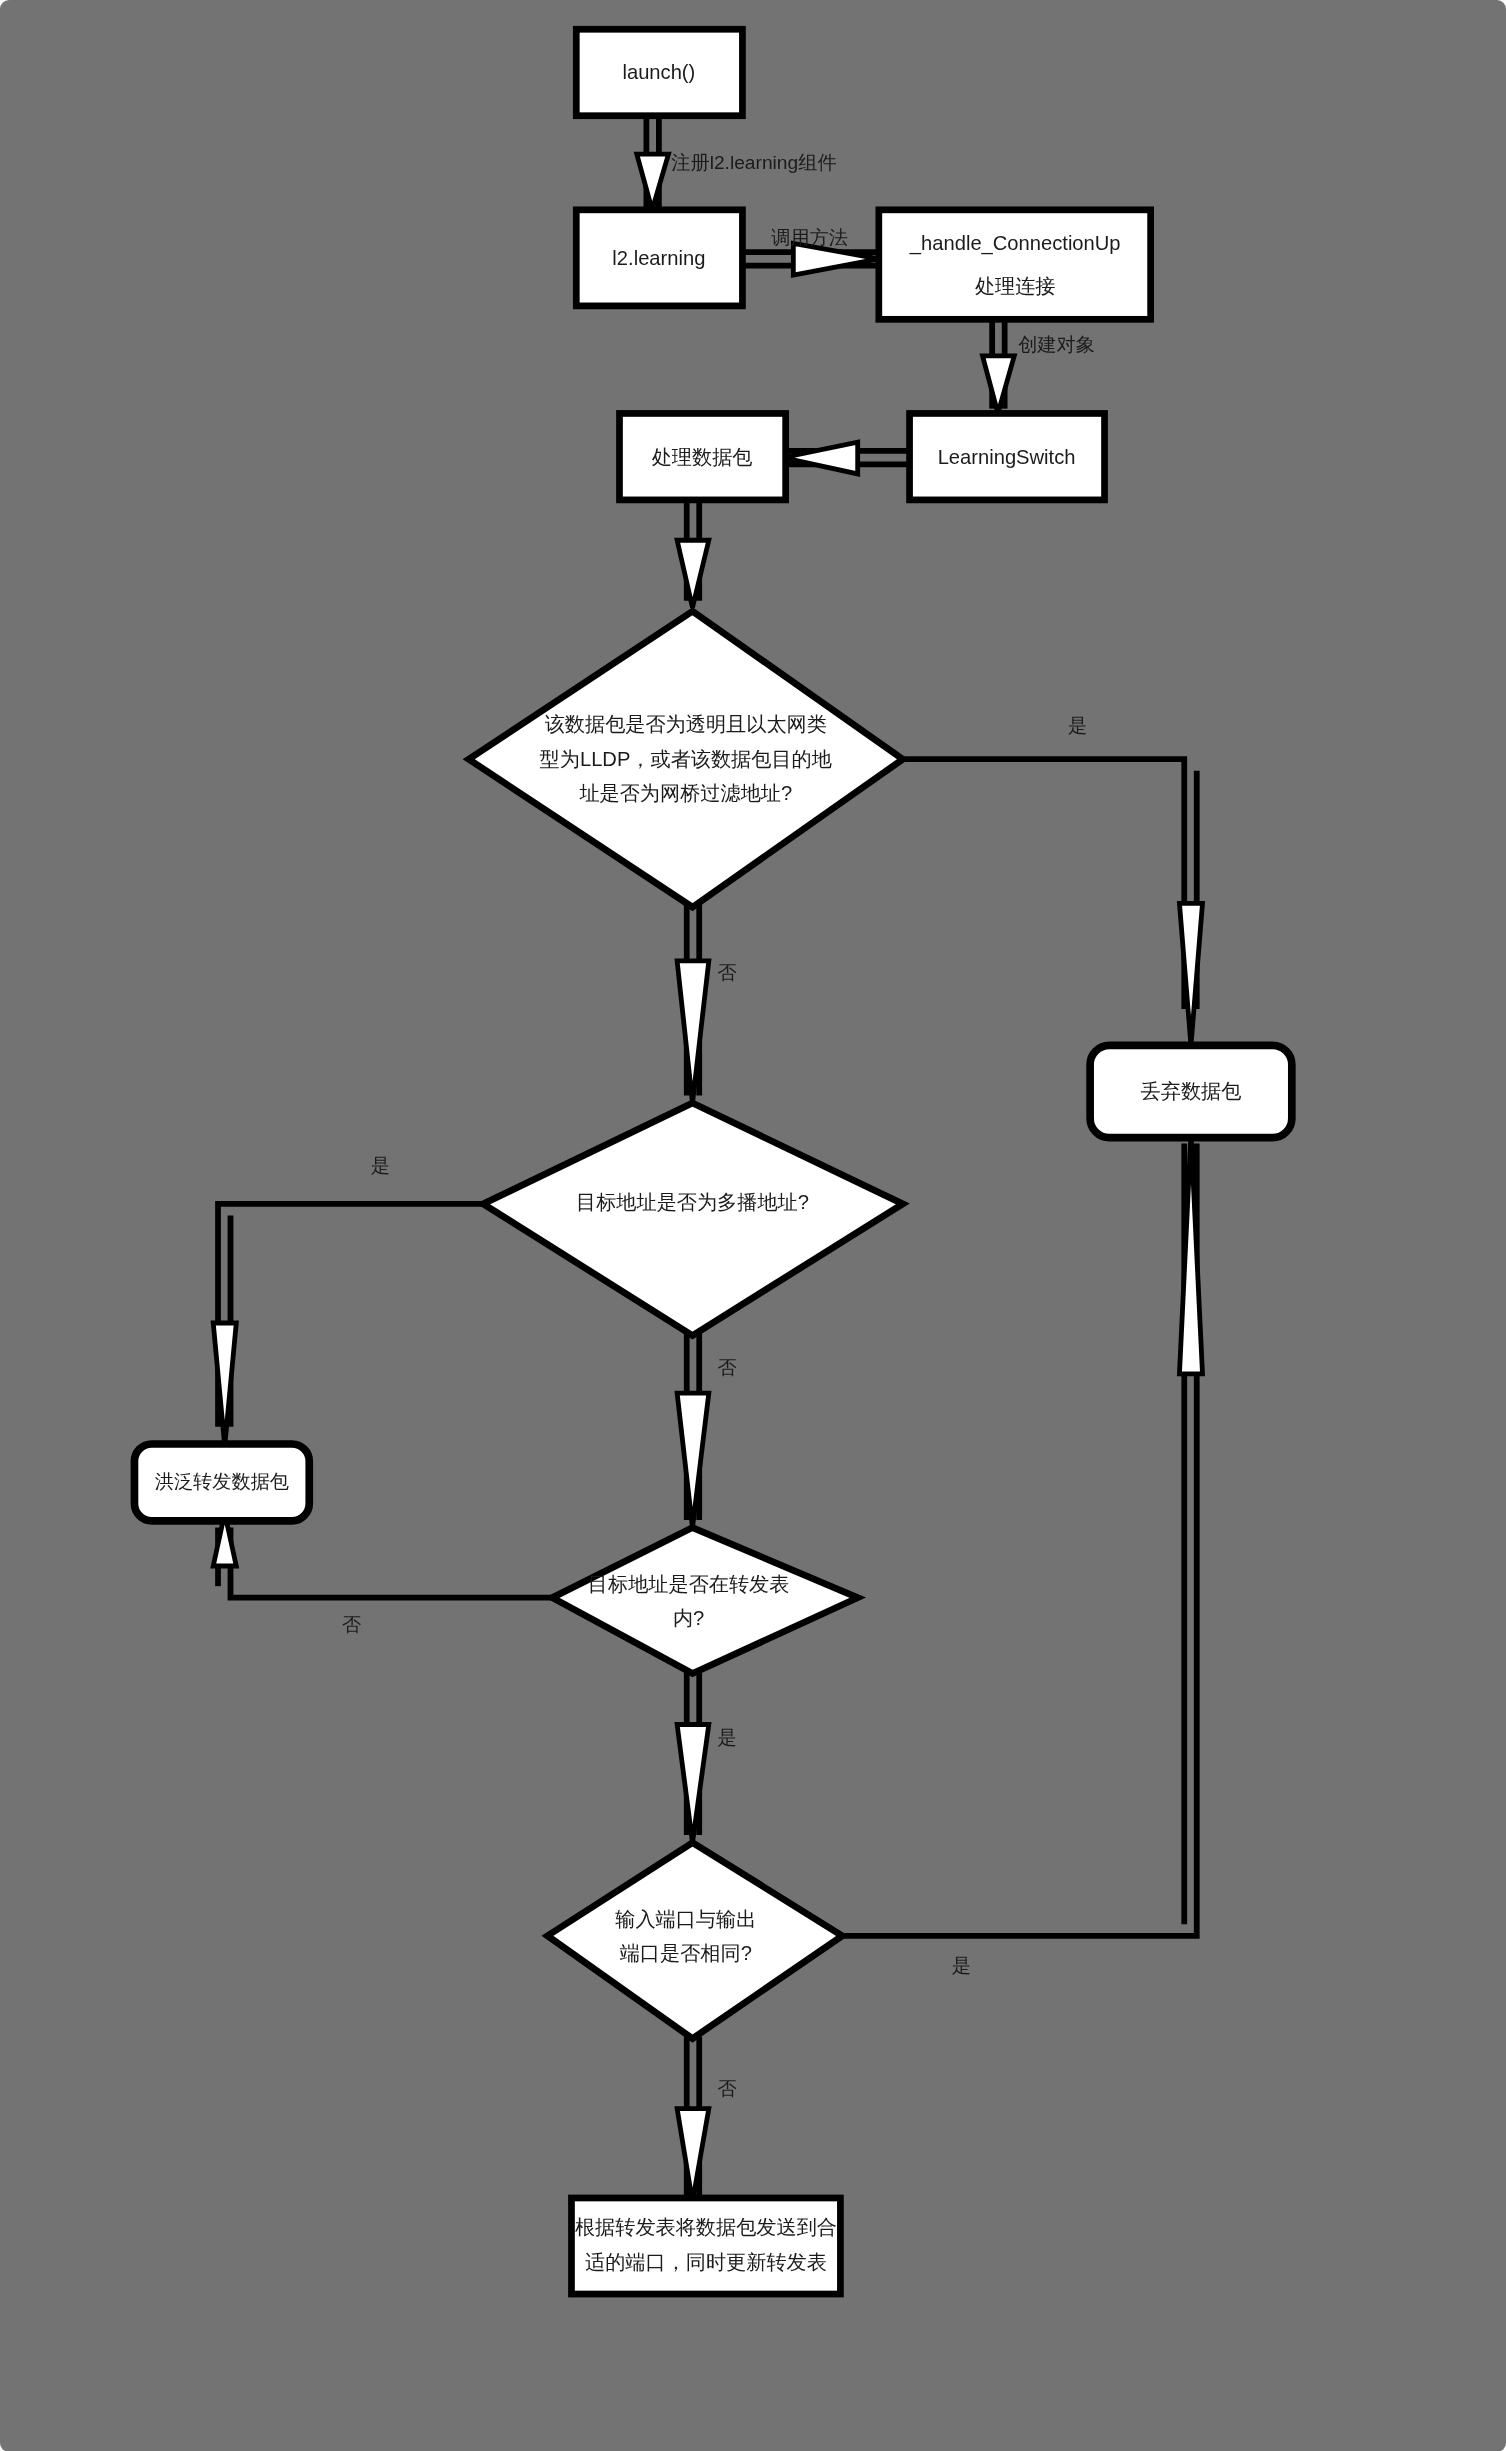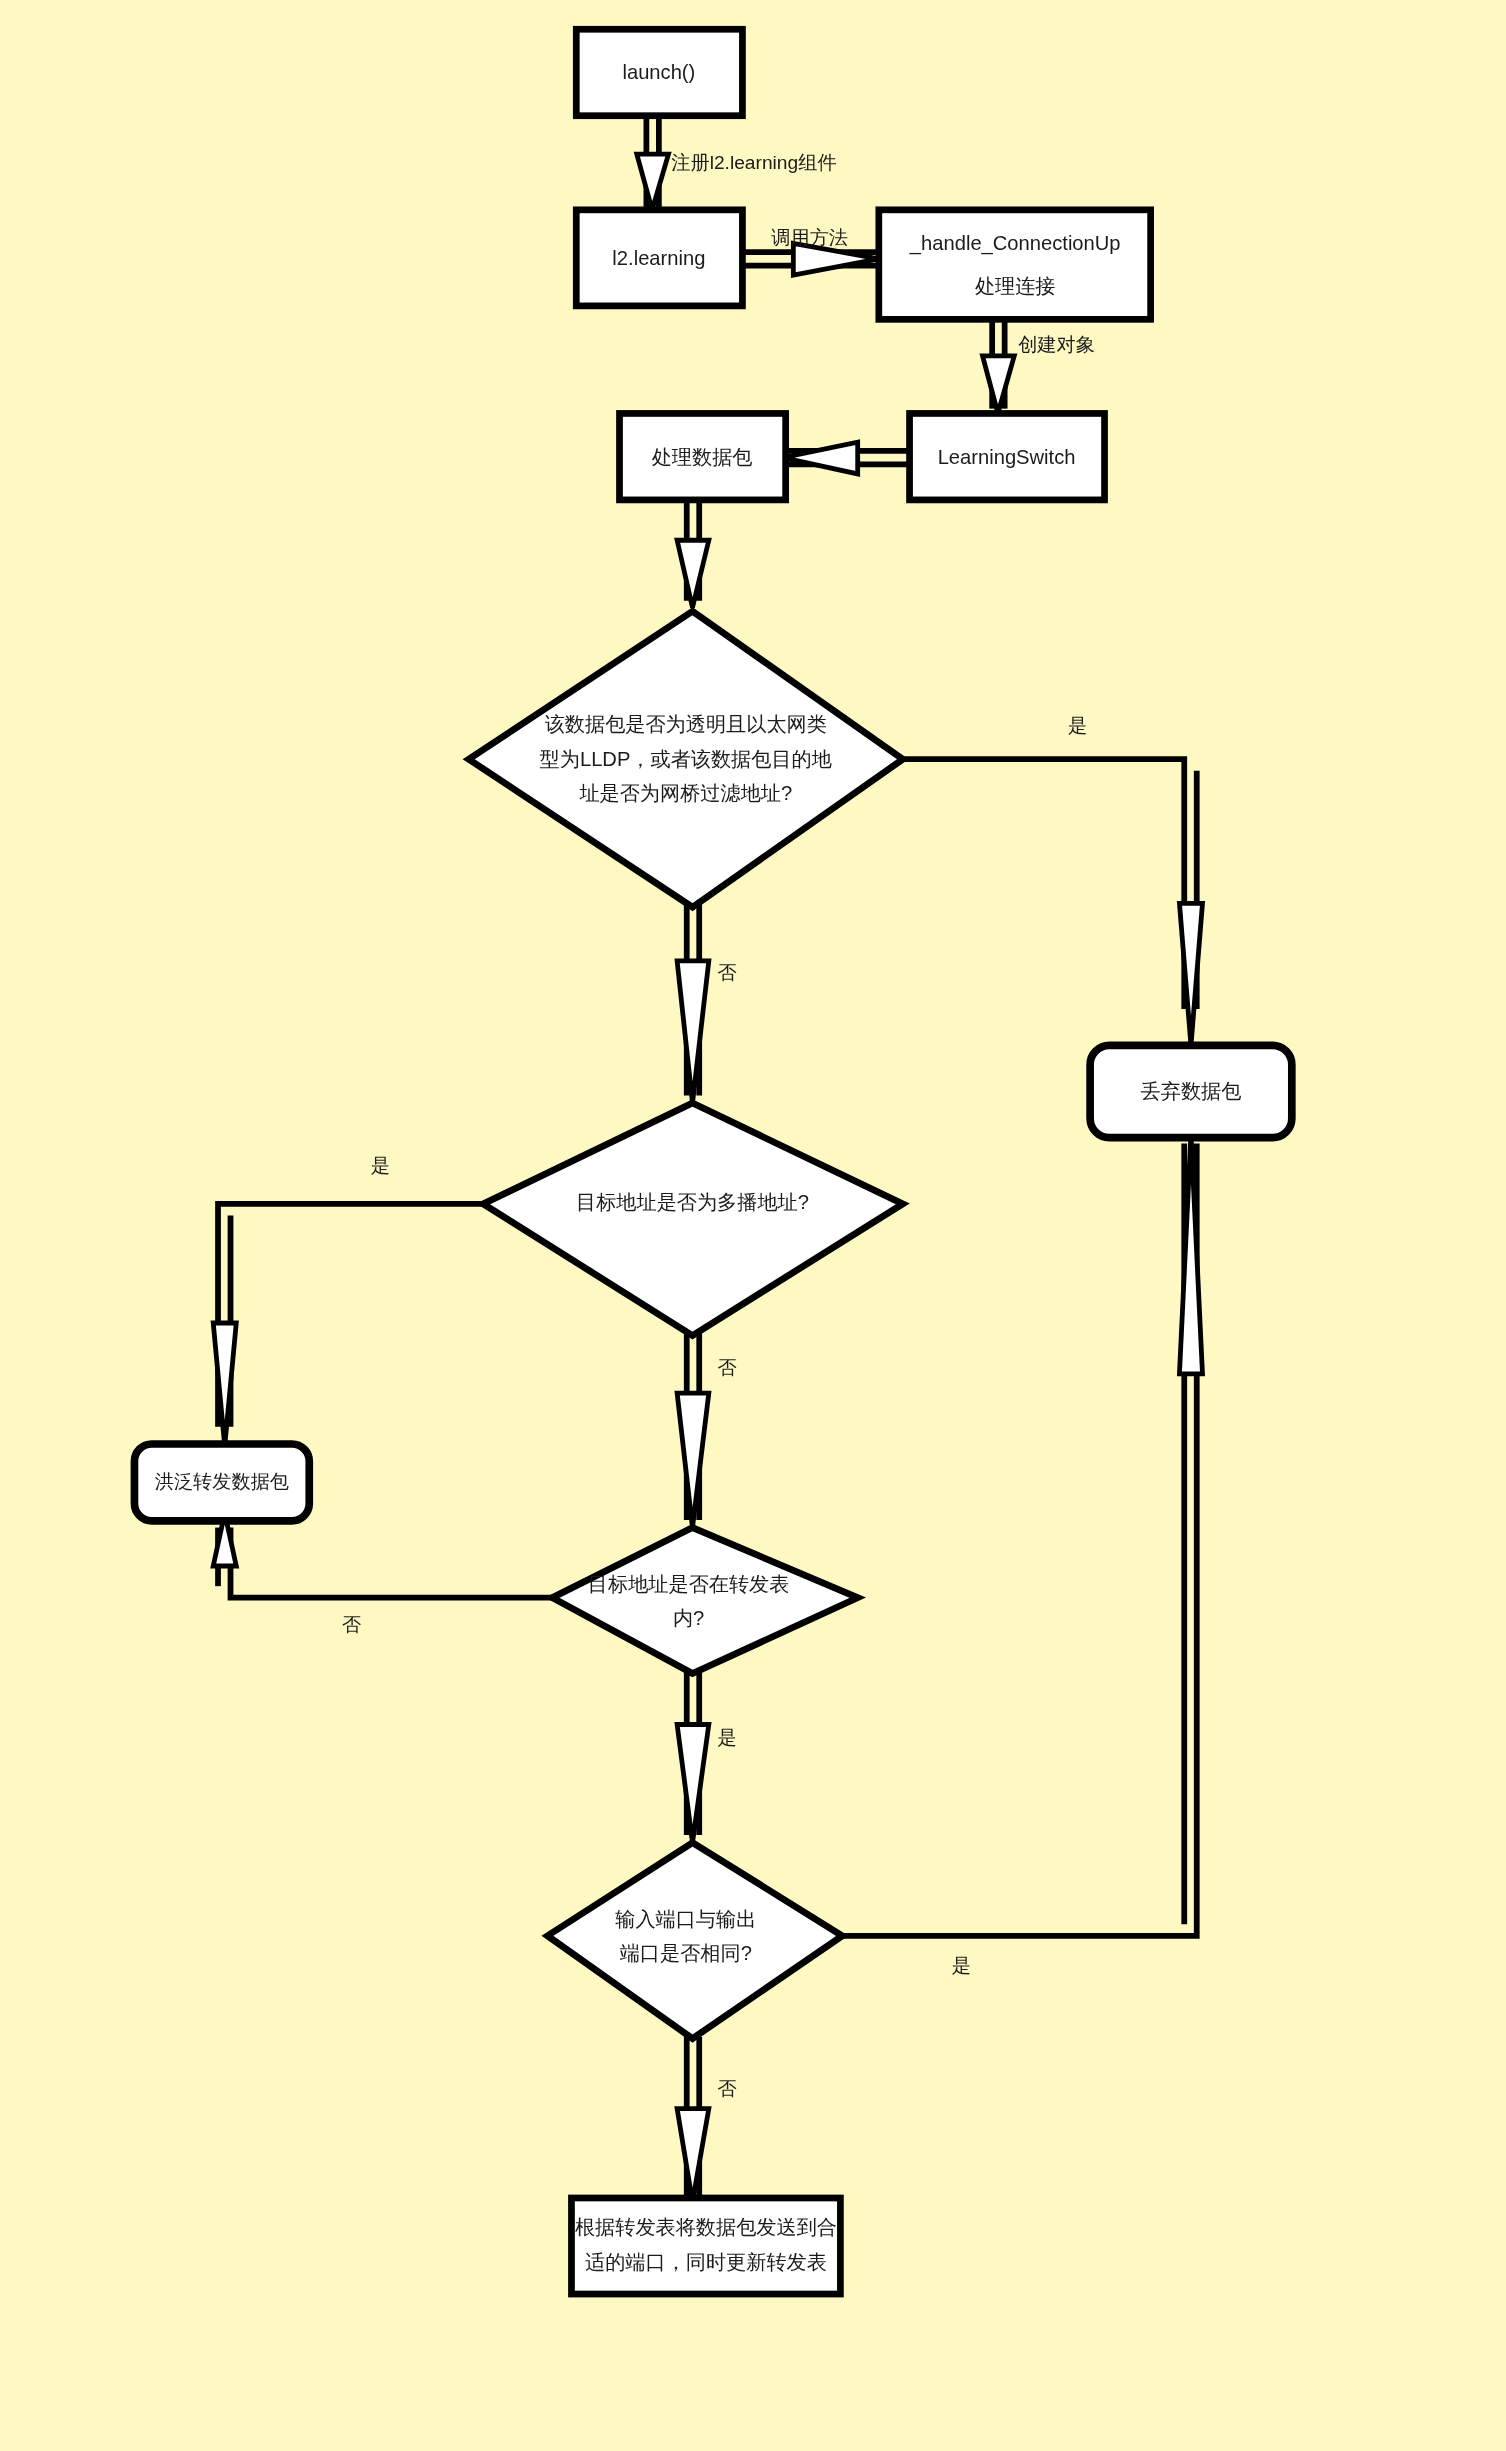--- a/index.html
+++ b/index.html
@@ -10,21 +10,22 @@
   body {
     width: 1506px;
     height: 2452px;
     font-family: "Liberation Sans", "DejaVu Sans", sans-serif;
     overflow: hidden;
   }
   #flowchart-root {
     position: relative;
     width: 1506px;
     height: 2452px;
-    background: #fef9c3;
+    background: #737373;
+    border-radius: 9px;
   }
   svg.flow-canvas {
     position: absolute;
     top: 0; left: 0;
     width: 1506px;
     height: 2452px;
     display: block;
   }
   .node-shape {
     fill: #ffffff;

